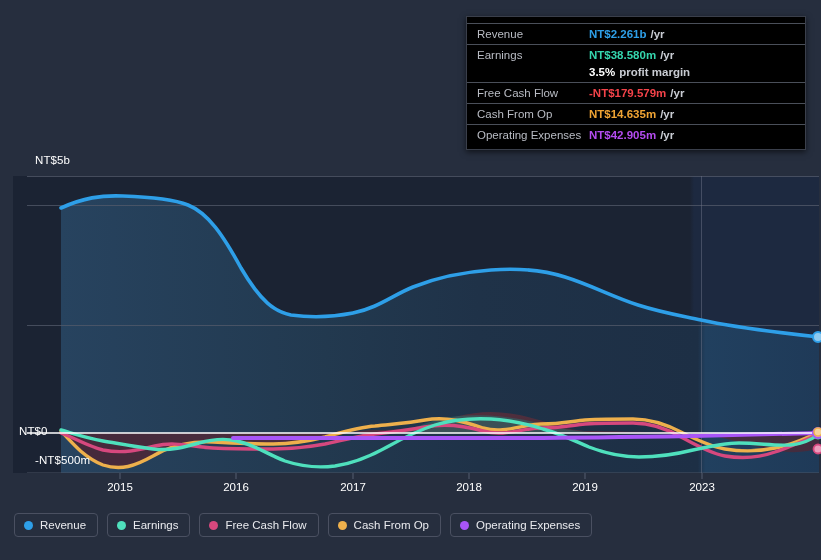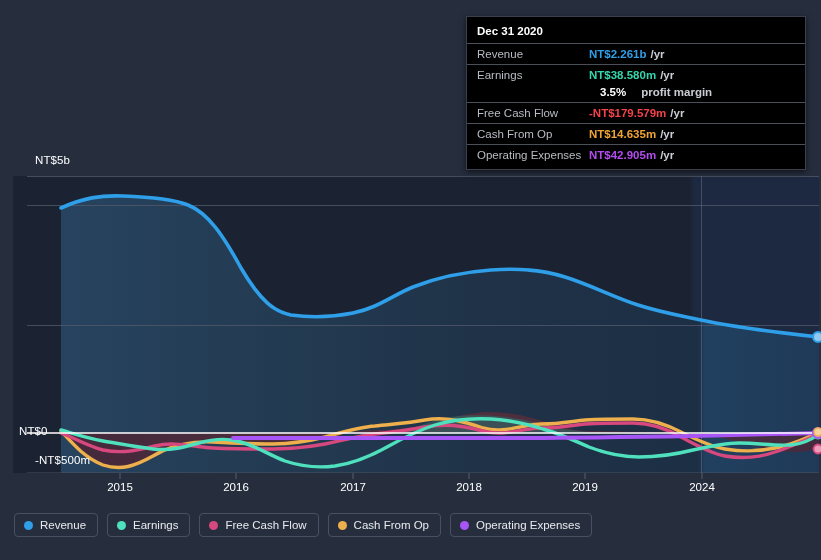--- a/index.html
+++ b/index.html
@@ -39,21 +39,21 @@
   .tt-title{
     color:#ffffff;font-size:11.5px;font-weight:bold;
     padding:2px 10px 6px 10px;
   }
   .tt-row{
     display:flex;align-items:baseline;
     padding:4px 10px 4px 10px;
     border-top:1px solid #4a4f59;
     font-size:11.5px;
   }
-  .tt-row.sub{border-top:none;padding-top:1px;gap:11px;}
+  .tt-row.sub{border-top:none;padding-top:1px;}
   .tt-name{color:#b9bcc4;width:112px;flex:0 0 112px;}
   .tt-val{font-weight:bold;}
   .tt-unit{color:#c9ccd3;margin-left:4px;font-weight:bold;text-align:right;}
 
   
   .legend{
     position:absolute;left:14px;top:513px;display:flex;gap:9px;
   }
   .legend-item{
     display:flex;align-items:center;gap:7px;
@@ -194,25 +194,24 @@
 
     <div class="axis-label" id="lab-top">NT$5b</div>
     <div class="axis-label" id="lab-zero">NT$0</div>
     <div class="axis-label" id="lab-neg">-NT$500m</div>
 
     <div class="xtick" style="left:107px">2015</div>
     <div class="xtick" style="left:223px">2016</div>
     <div class="xtick" style="left:340px">2017</div>
     <div class="xtick" style="left:456px">2018</div>
     <div class="xtick" style="left:572px">2019</div>
-    <div class="xtick" style="left:689px">2024</div>
+    <div class="xtick" style="left:689px">2023</div>
   </div>
 
   <div class="tooltip">
-    <div class="tt-title">Dec 31 2020</div>
 
     <div class="tt-row">
       <span class="tt-name">Revenue</span>
       <span class="tt-val" style="color:#2e9fe8">NT$2.261b</span>
       <span class="tt-unit">/yr</span>
     </div>
 
     <div class="tt-row">
       <span class="tt-name">Earnings</span>
       <span class="tt-val" style="color:#35d6ae">NT$38.580m</span>

